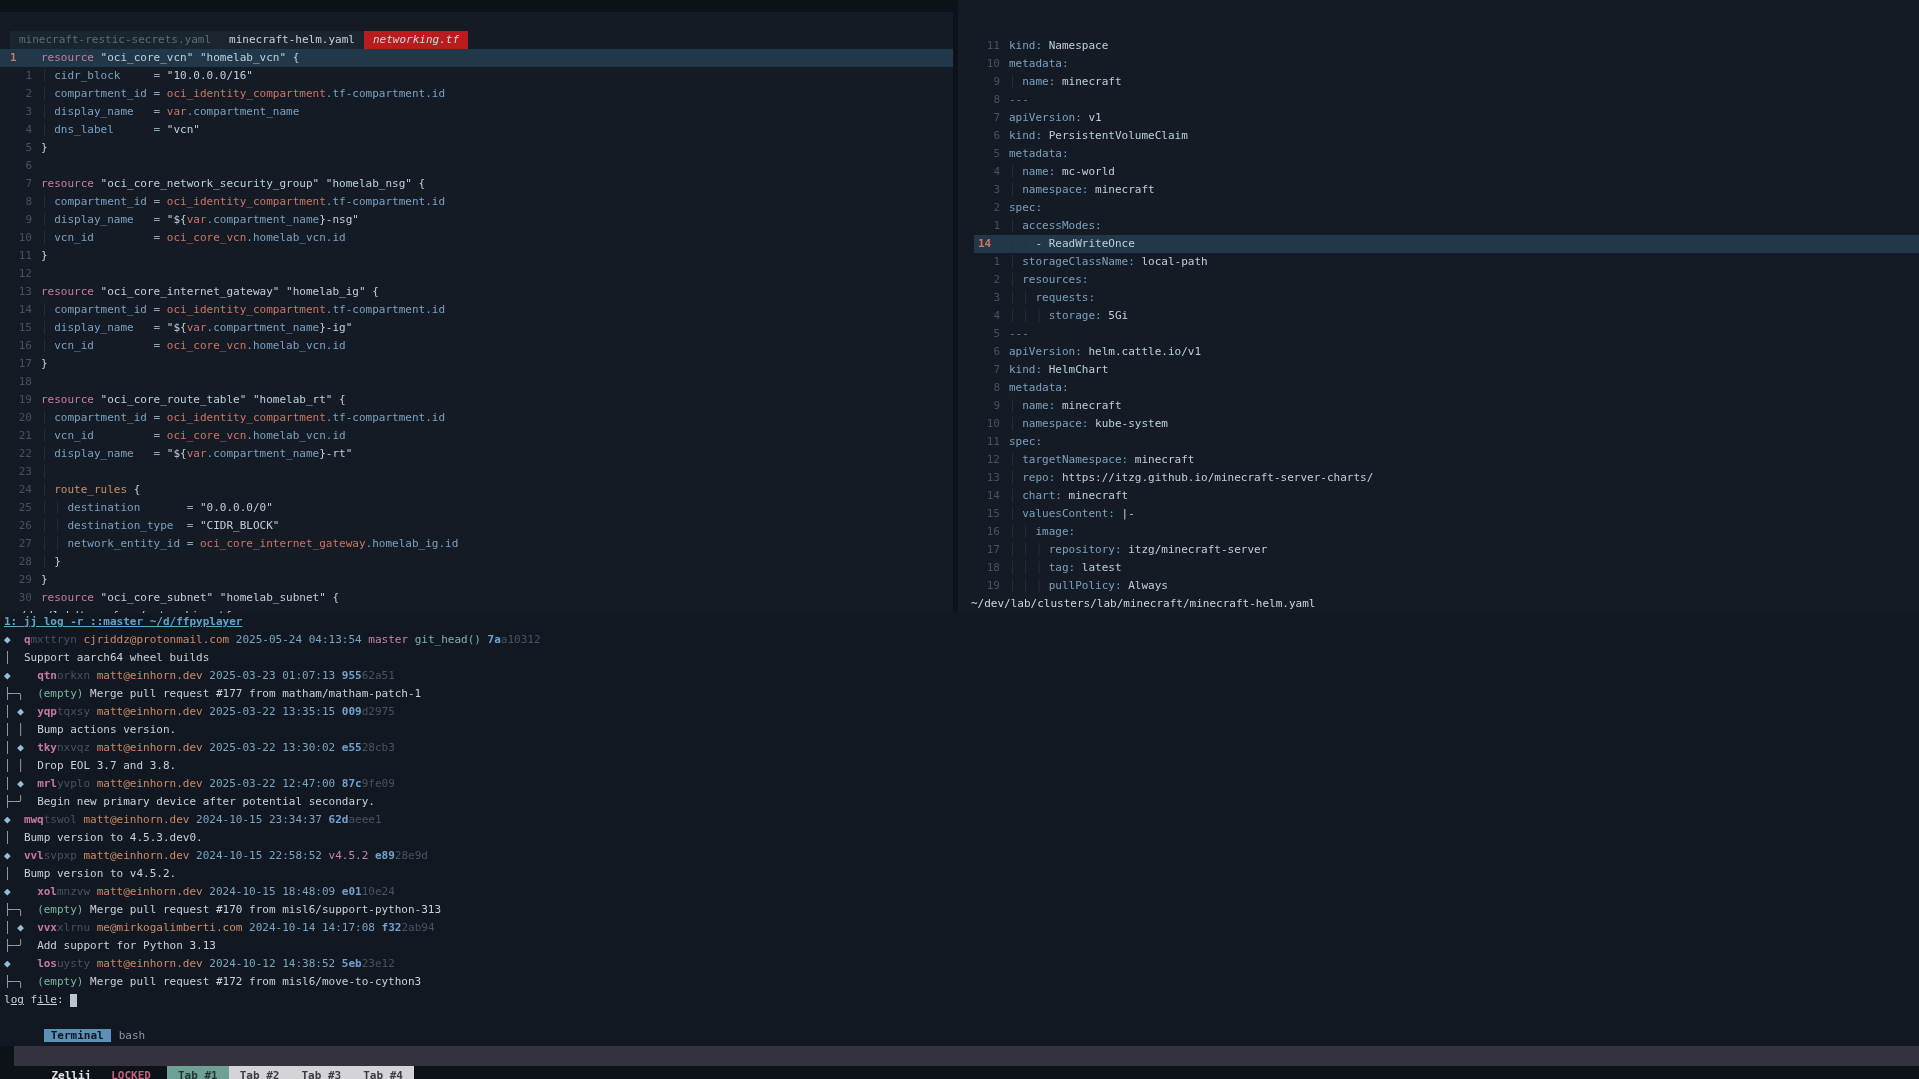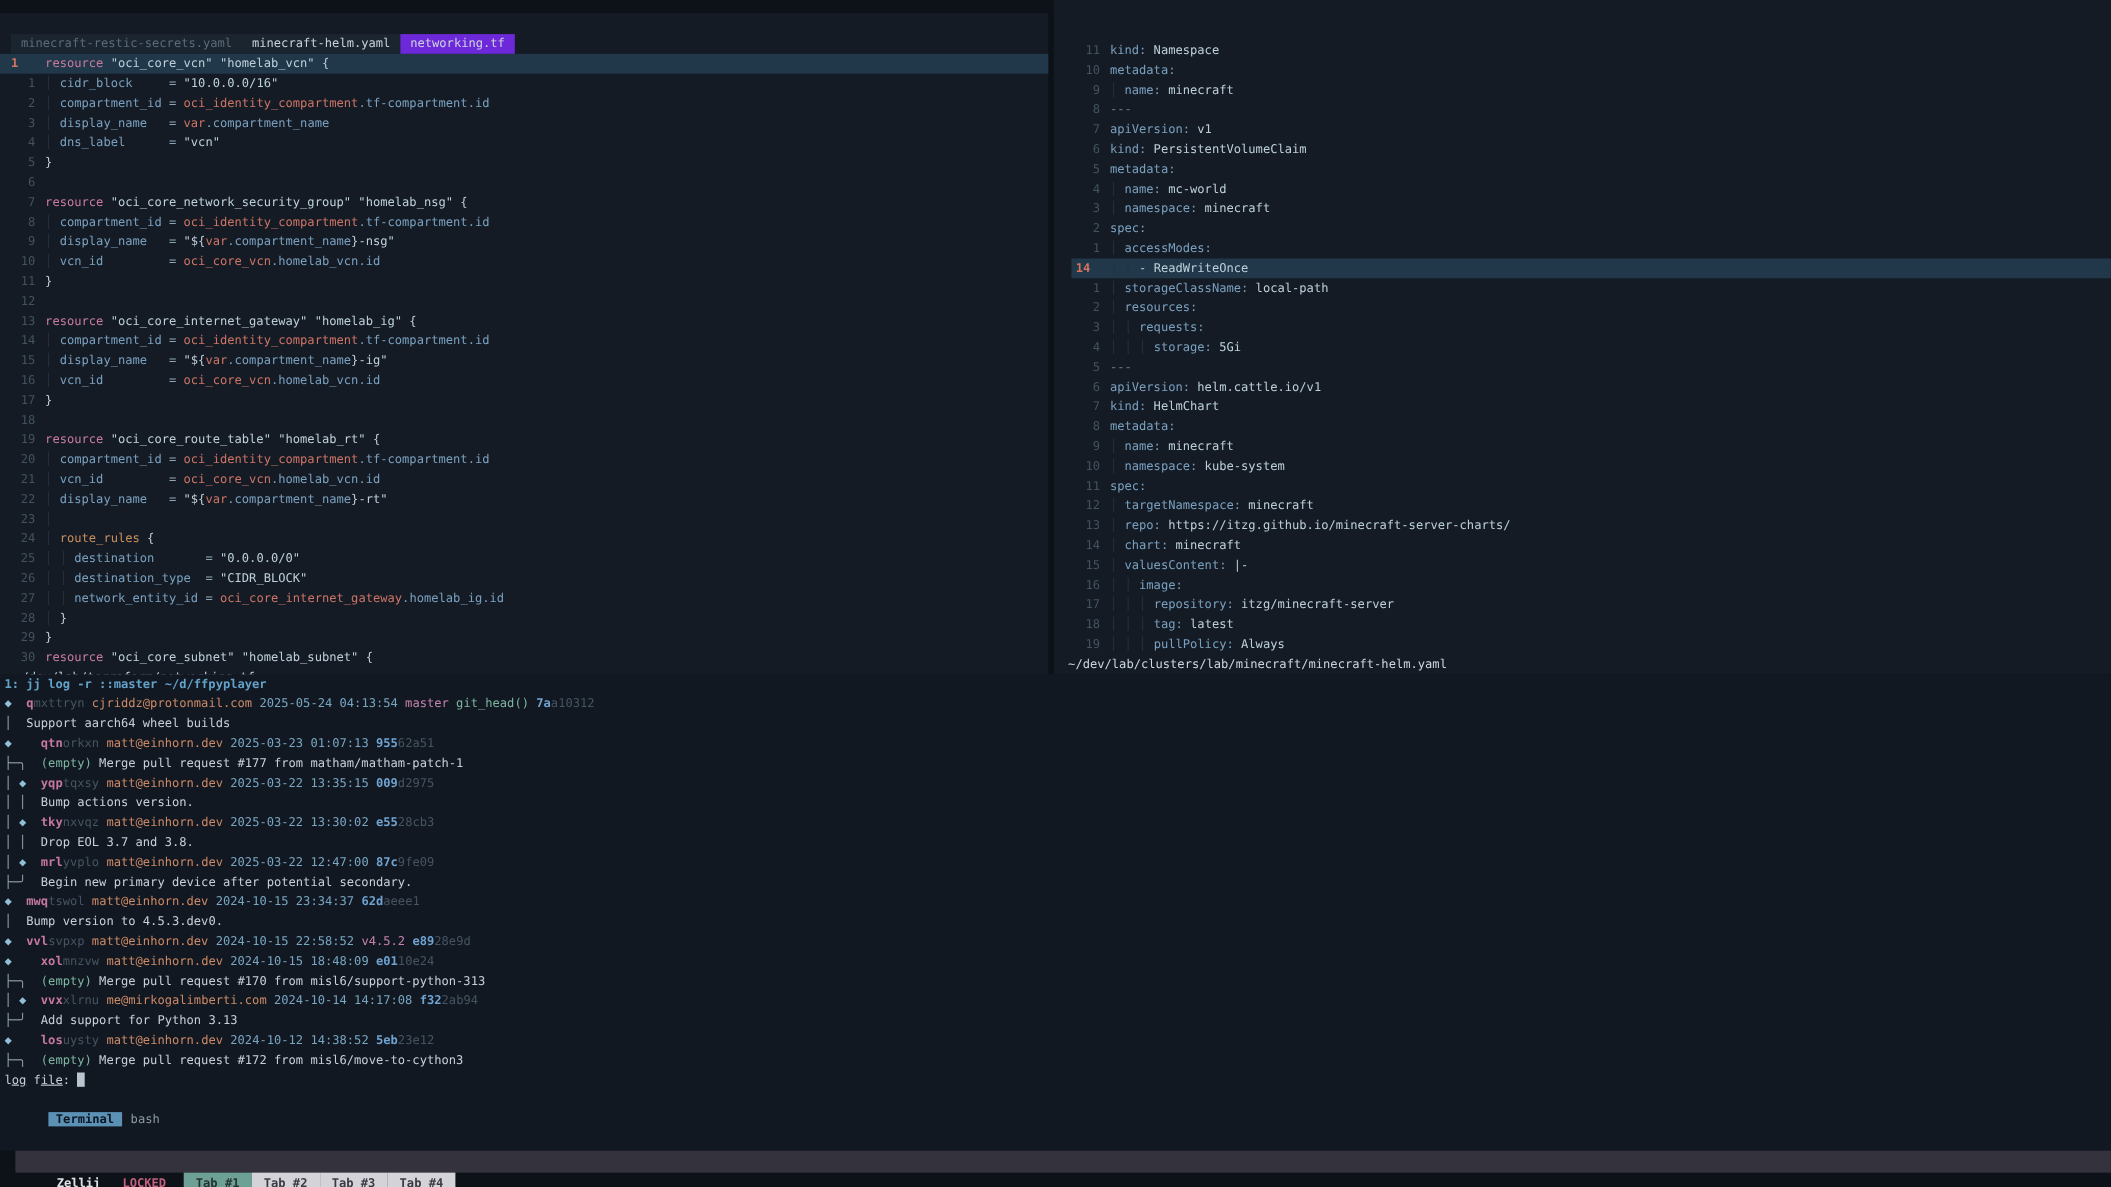--- a/index.html
+++ b/index.html
@@ -5,21 +5,21 @@
   html,body{margin:0;padding:0;background:#0d1218;}
   #screen{position:relative;width:1919px;height:1079px;overflow:hidden;background:#0d1218;
           font-family:"DejaVu Sans Mono",monospace;font-size:11px;color:#c7d0d8;}
   .pane{position:absolute;background:#141b25;}
   #left-editor{left:0;top:12px;width:953px;height:613px;}
   #right-editor{left:958px;top:0;width:961px;height:613px;}
   #terminal{left:0;top:613px;width:1919px;height:433px;background:#121821;}
   .tabbar{position:absolute;top:19px;left:10px;height:18px;display:flex;background:#1b2530;}
   .tab{padding:0 9px;line-height:18px;white-space:pre;color:#5b6b7a;}
   .tab.bright{color:#c6d1da;}
-  .tab.active{color:#cdd6e0;background:#6d28d9;}
+  .tab.active{color:#cdd6e0;background:#b91c1c;font-style:italic;}
   .code{position:absolute;top:37px;left:0;right:0;}
   .line{height:18px;line-height:18px;white-space:pre;}
   .line.cur{background:#21374a;}
   .gut{display:inline-block;width:22px;text-align:right;margin-right:9px;color:#44525f;}
   .line.cur .gut{text-align:left;color:#d3755e;font-weight:bold;}
   #left-editor .line{padding-left:10px;}
   #right-editor .line{padding-left:4px;margin-left:16px;}
   .statusline{position:absolute;top:595px;left:0;height:18px;line-height:18px;padding-left:13px;color:#ccd6de;white-space:pre;}
   
   .gd{color:#27333f;}
@@ -29,21 +29,21 @@
   .op{color:#8fa5b5;}
   .ref{color:#cc7465;}
   .prop{color:#7aa0bf;}
   .pun{color:#c3ced8;}
   .blk{color:#cb8f5e;}
   .key{color:#7aa0bf;}
   .val{color:#bdd0da;}
   .doc{color:#6b8093;}
   
   .tline{height:18px;line-height:18px;white-space:pre;padding-left:4px;}
-  .termtitle{color:#63a2c9;font-weight:bold;}
+  .termtitle{color:#63a2c9;font-weight:bold;text-decoration:underline;}
   .gl{color:#98a8b4;}
   .dm{color:#8fc0d8;}
   .cp{color:#c678a3;font-weight:bold;}
   .cr{color:#465461;}
   .em{color:#cc8a66;}
   .dt{color:#77a5c2;}
   .bm{color:#c583ad;}
   .gh{color:#7cb5a0;}
   .hp{color:#6fa3d2;font-weight:bold;}
   .hr{color:#465461;}
@@ -154,20 +154,21 @@
         <div class="tline"><span class="gl">├─╮  </span><span class="emp">(empty)</span><span class="tx"> Merge pull request #177 from matham/matham-patch-1</span></div>
         <div class="tline"><span class="gl">│ </span><span class="dm">◆</span><span class="gl">  </span><span class="cp">yqp</span><span class="cr">tqxsy</span><span class="tx"> </span><span class="em">matt@einhorn.dev</span><span class="tx"> </span><span class="dt">2025-03-22 13:35:15</span><span class="tx"> </span><span class="hp">009</span><span class="hr">d2975</span></div>
         <div class="tline"><span class="gl">│ │  </span><span class="tx">Bump actions version.</span></div>
         <div class="tline"><span class="gl">│ </span><span class="dm">◆</span><span class="gl">  </span><span class="cp">tky</span><span class="cr">nxvqz</span><span class="tx"> </span><span class="em">matt@einhorn.dev</span><span class="tx"> </span><span class="dt">2025-03-22 13:30:02</span><span class="tx"> </span><span class="hp">e55</span><span class="hr">28cb3</span></div>
         <div class="tline"><span class="gl">│ │  </span><span class="tx">Drop EOL 3.7 and 3.8.</span></div>
         <div class="tline"><span class="gl">│ </span><span class="dm">◆</span><span class="gl">  </span><span class="cp">mrl</span><span class="cr">yvplo</span><span class="tx"> </span><span class="em">matt@einhorn.dev</span><span class="tx"> </span><span class="dt">2025-03-22 12:47:00</span><span class="tx"> </span><span class="hp">87c</span><span class="hr">9fe09</span></div>
         <div class="tline"><span class="gl">├─╯  </span><span class="tx">Begin new primary device after potential secondary.</span></div>
         <div class="tline"><span class="dm">◆</span><span class="gl">  </span><span class="cp">mwq</span><span class="cr">tswol</span><span class="tx"> </span><span class="em">matt@einhorn.dev</span><span class="tx"> </span><span class="dt">2024-10-15 23:34:37</span><span class="tx"> </span><span class="hp">62d</span><span class="hr">aeee1</span></div>
         <div class="tline"><span class="gl">│  </span><span class="tx">Bump version to 4.5.3.dev0.</span></div>
         <div class="tline"><span class="dm">◆</span><span class="gl">  </span><span class="cp">vvl</span><span class="cr">svpxp</span><span class="tx"> </span><span class="em">matt@einhorn.dev</span><span class="tx"> </span><span class="dt">2024-10-15 22:58:52</span><span class="tx"> </span><span class="bm">v4.5.2</span><span class="tx"> </span><span class="hp">e89</span><span class="hr">28e9d</span></div>
+        <div class="tline"><span class="gl">│  </span><span class="tx">Bump version to v4.5.2.</span></div>
         <div class="tline"><span class="dm">◆</span><span class="gl">    </span><span class="cp">xol</span><span class="cr">mnzvw</span><span class="tx"> </span><span class="em">matt@einhorn.dev</span><span class="tx"> </span><span class="dt">2024-10-15 18:48:09</span><span class="tx"> </span><span class="hp">e01</span><span class="hr">10e24</span></div>
         <div class="tline"><span class="gl">├─╮  </span><span class="emp">(empty)</span><span class="tx"> Merge pull request #170 from misl6/support-python-313</span></div>
         <div class="tline"><span class="gl">│ </span><span class="dm">◆</span><span class="gl">  </span><span class="cp">vvx</span><span class="cr">xlrnu</span><span class="tx"> </span><span class="em">me@mirkogalimberti.com</span><span class="tx"> </span><span class="dt">2024-10-14 14:17:08</span><span class="tx"> </span><span class="hp">f32</span><span class="hr">2ab94</span></div>
         <div class="tline"><span class="gl">├─╯  </span><span class="tx">Add support for Python 3.13</span></div>
         <div class="tline"><span class="dm">◆</span><span class="gl">    </span><span class="cp">los</span><span class="cr">uysty</span><span class="tx"> </span><span class="em">matt@einhorn.dev</span><span class="tx"> </span><span class="dt">2024-10-12 14:38:52</span><span class="tx"> </span><span class="hp">5eb</span><span class="hr">23e12</span></div>
         <div class="tline"><span class="gl">├─╮  </span><span class="emp">(empty)</span><span class="tx"> Merge pull request #172 from misl6/move-to-cython3</span></div>
       </div>
     <div class="tline" id="promptline"><span class="tx">l</span><span class="un">og</span><span class="tx"> f</span><span class="un">ile</span><span class="tx">: </span><span class="cursor">&nbsp;</span></div>
     <div class="tline">
       <span class="chip">Terminal</span><span class="shell">bash</span>

